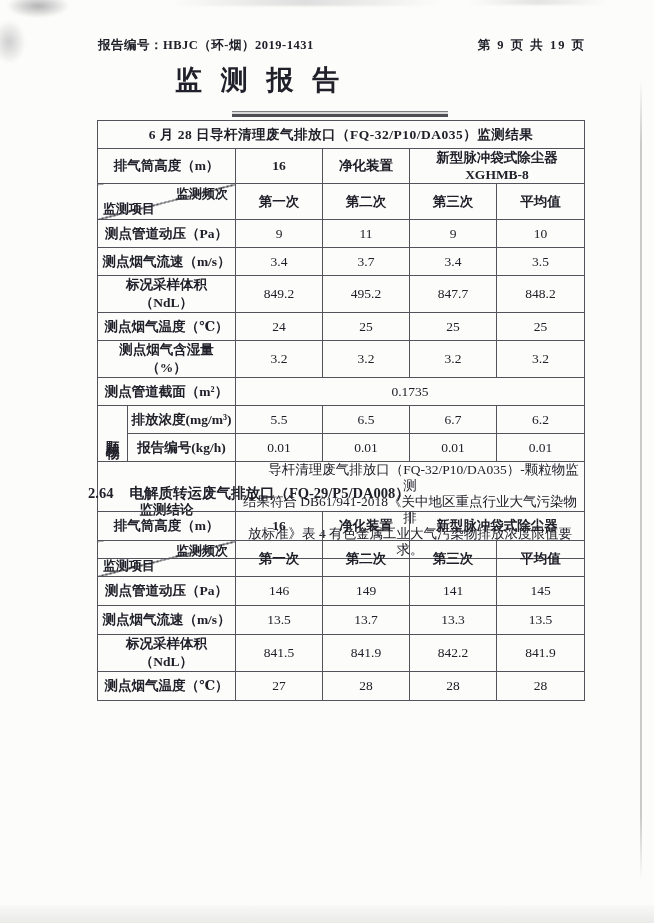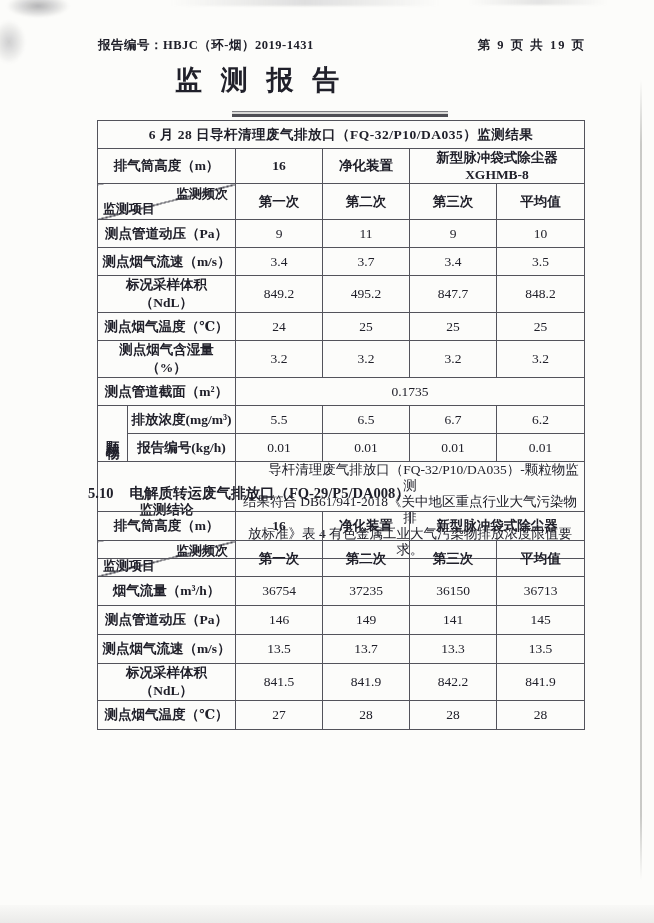--- a/index.html
+++ b/index.html
@@ -166,21 +166,21 @@
     <td colspan="4" class="concl-txt">
       <div class="concl-line1">导杆清理废气排放口（FQ-32/P10/DA035）-颗粒物监测</div>
       <div>结果符合 DB61/941-2018《关中地区重点行业大气污染物排</div>
       <div>放标准》表 4 有色金属工业大气污染物排放浓度限值要求。</div>
     </td>
   </tr>
 </tbody>
   </table>
 
 <div class="section-heading">
-  <span class="num">5.10</span><span>电解质转运废气排放口（FQ-29/P5/DA008）</span>
+  <span class="num">2.64</span><span>电解质转运废气排放口（FQ-29/P5/DA008）</span>
 </div>
 
 <table class="rpt t2">
   <colgroup>
       <col style="width:138px">
       <col style="width:87px">
       <col style="width:87px">
       <col style="width:87px">
       <col style="width:88px">
     </colgroup>
@@ -195,27 +195,20 @@
     <td class="diag">
       <span class="diag-top">监测频次</span>
       <span class="diag-bottom">监测项目</span>
     </td>
     <td class="lbl">第一次</td>
     <td class="lbl">第二次</td>
     <td class="lbl">第三次</td>
     <td class="lbl">平均值</td>
   </tr>
   <tr class="tr-data">
-    <td class="lbl">烟气流量（m³/h）</td>
-    <td class="val">36754</td>
-    <td class="val">37235</td>
-    <td class="val">36150</td>
-    <td class="val">36713</td>
-  </tr>
-  <tr class="tr-data">
     <td class="lbl">测点管道动压（Pa）</td>
     <td class="val">146</td>
     <td class="val">149</td>
     <td class="val">141</td>
     <td class="val">145</td>
   </tr>
   <tr class="tr-data">
     <td class="lbl">测点烟气流速（m/s）</td>
     <td class="val">13.5</td>
     <td class="val">13.7</td>

